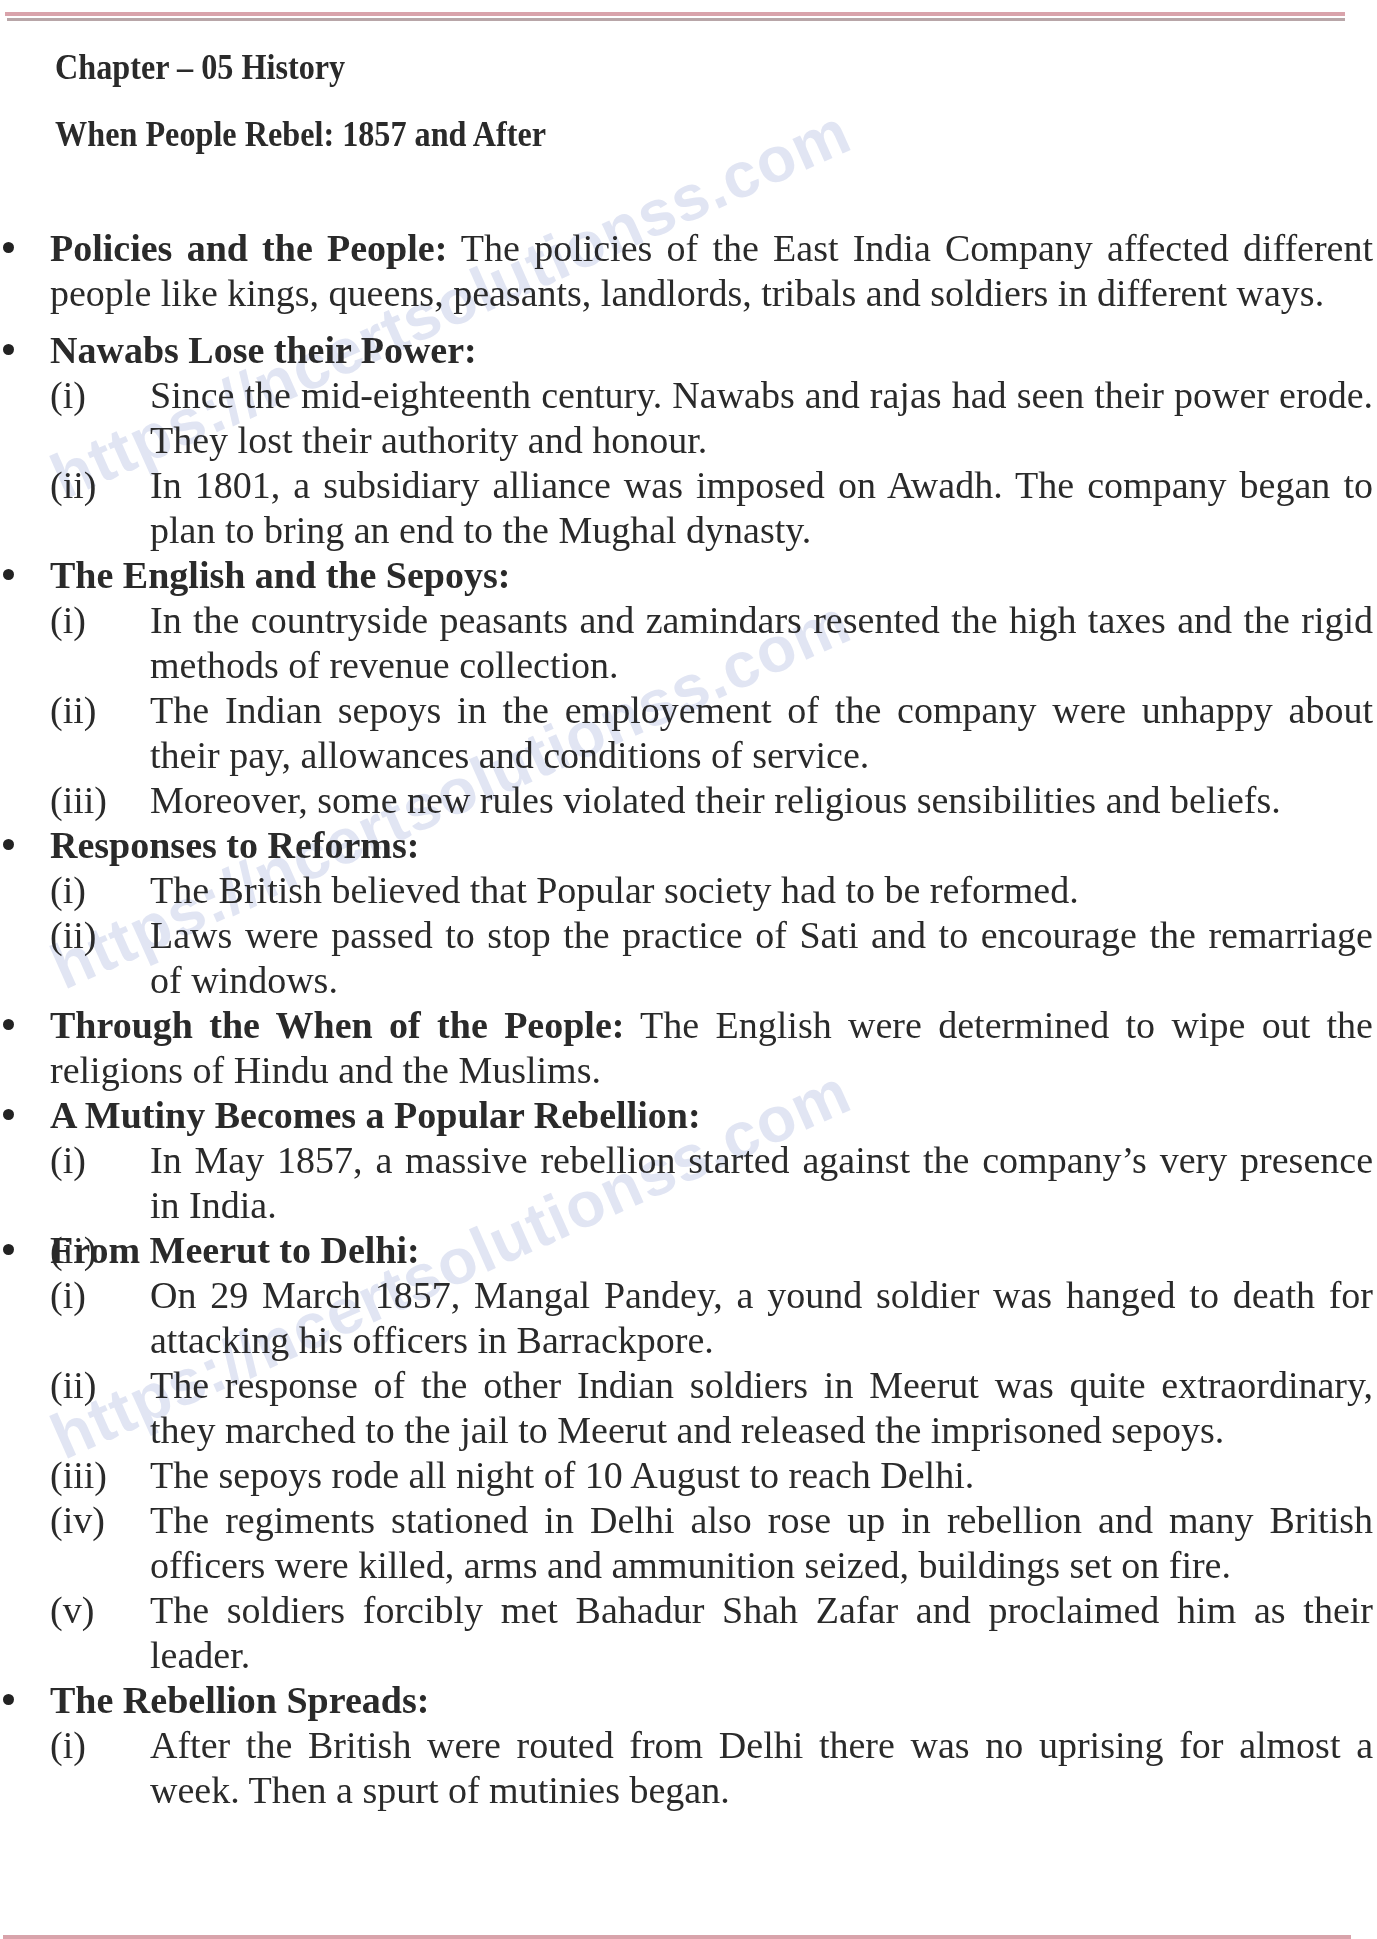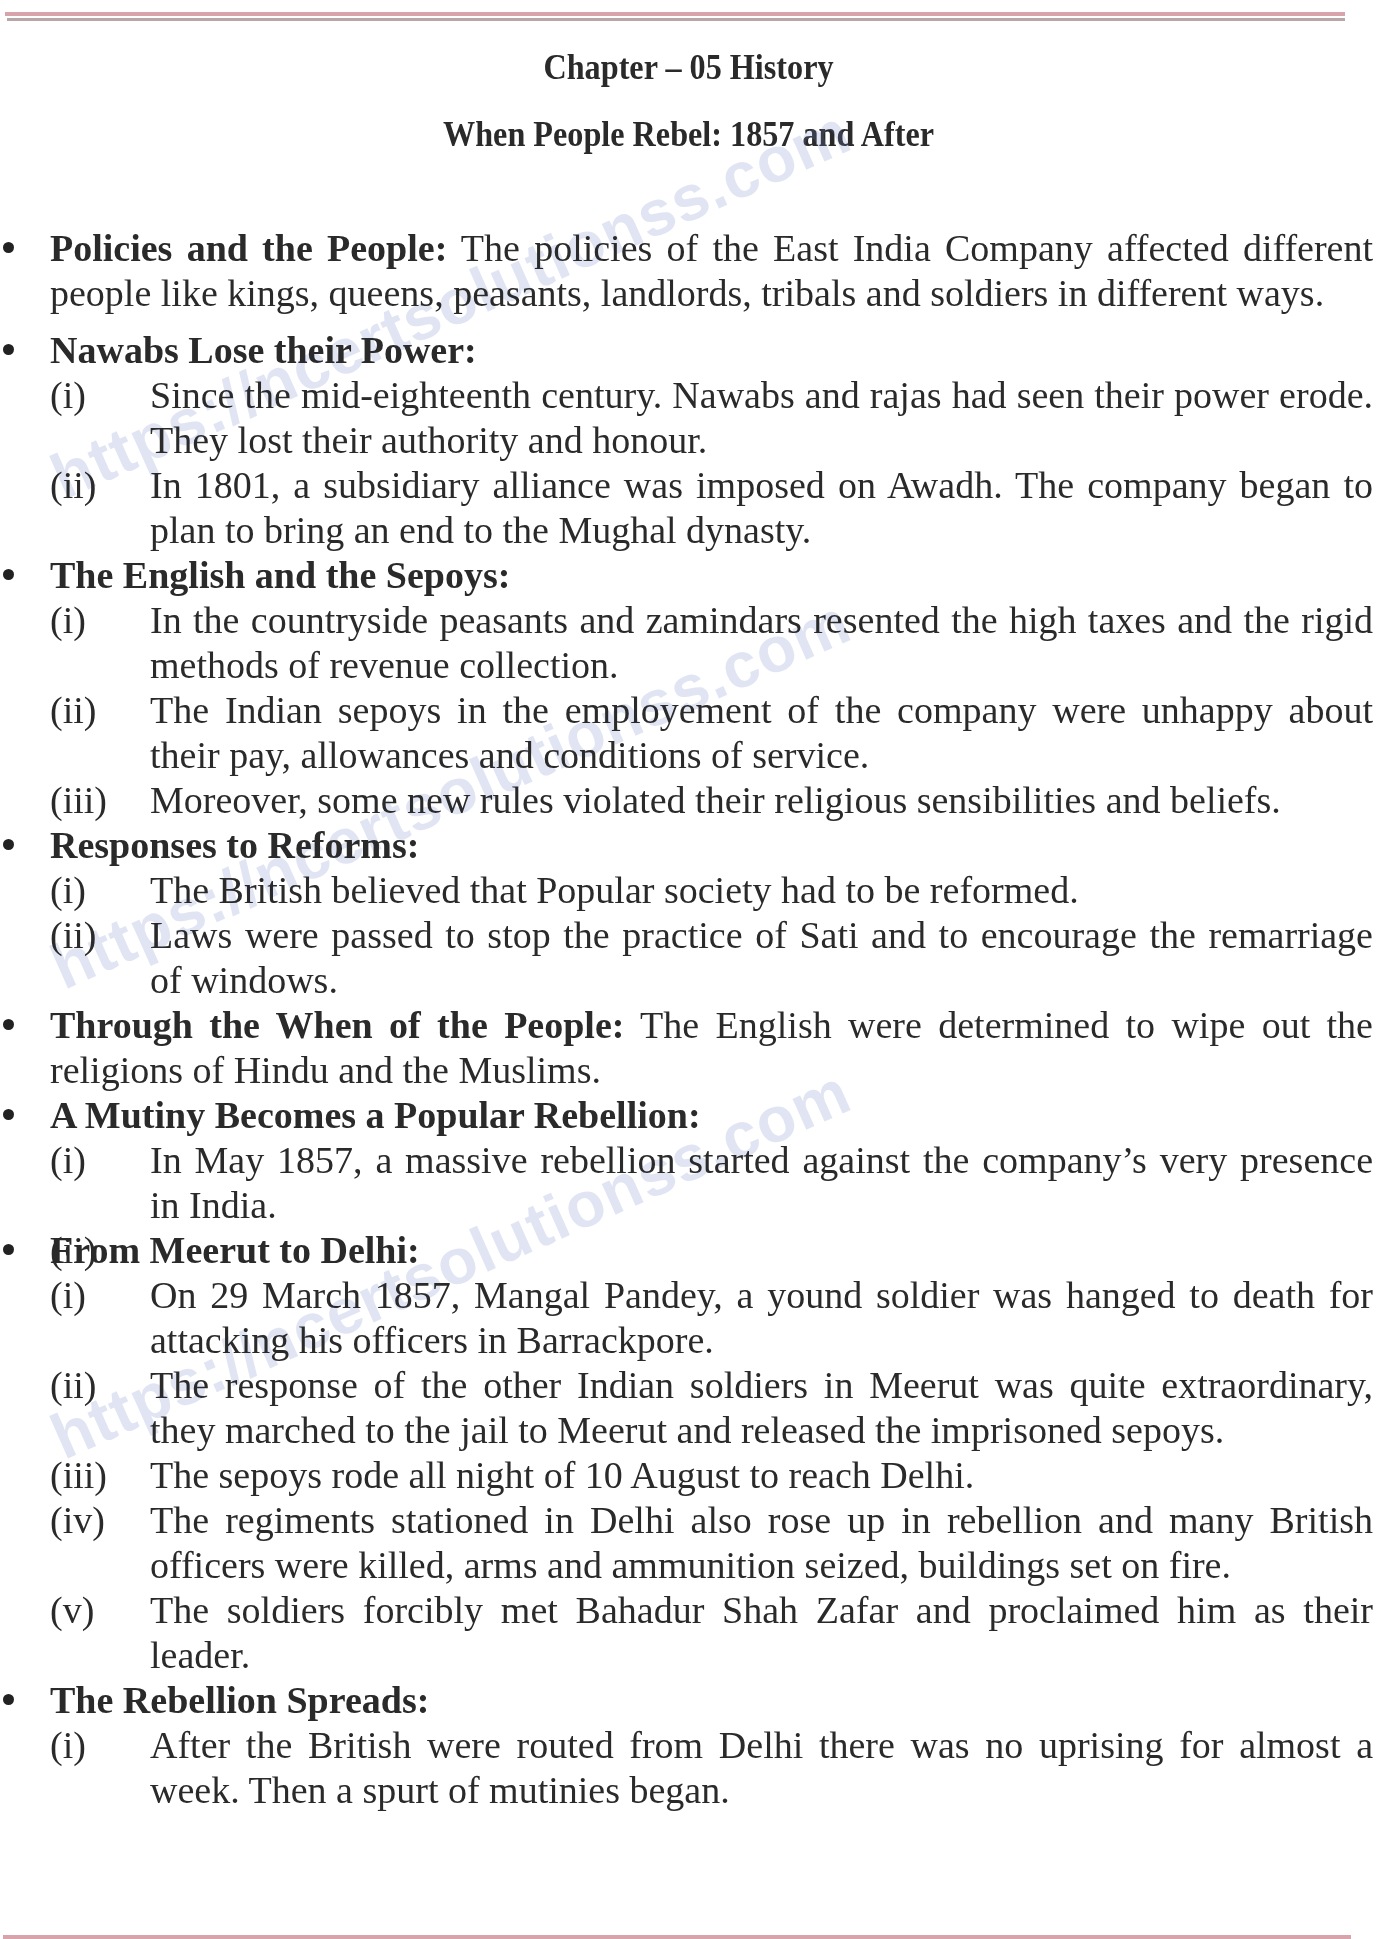--- a/index.html
+++ b/index.html
@@ -21,21 +21,21 @@
   }
   .rule-top-gray {
     position: absolute; left: 7px; top: 18px; width: 1338px; height: 3px;
     background: #b8a6a8;
   }
   .rule-bottom-pink {
     position: absolute; left: 3px; top: 1935px; width: 1348px; height: 4px;
     background: #d9a3ab;
   }
   .title-block {
-    position: absolute; left: 0; top: 40px; width: 1377px; text-align: center;
+    position: absolute; left: 0; top: 40px; width: 1377px; text-align: left;
   }
   .title {
     font-size: 35px; font-weight: bold; line-height: 55px; margin: 0;
     color: #2a2a2a; transform: scaleX(0.92);
   }
   .subtitle {
     font-size: 35px; font-weight: bold; line-height: 55px; margin: 12px 0 0 0;
     color: #2a2a2a; transform: scaleX(0.92);
   }
   .content {

